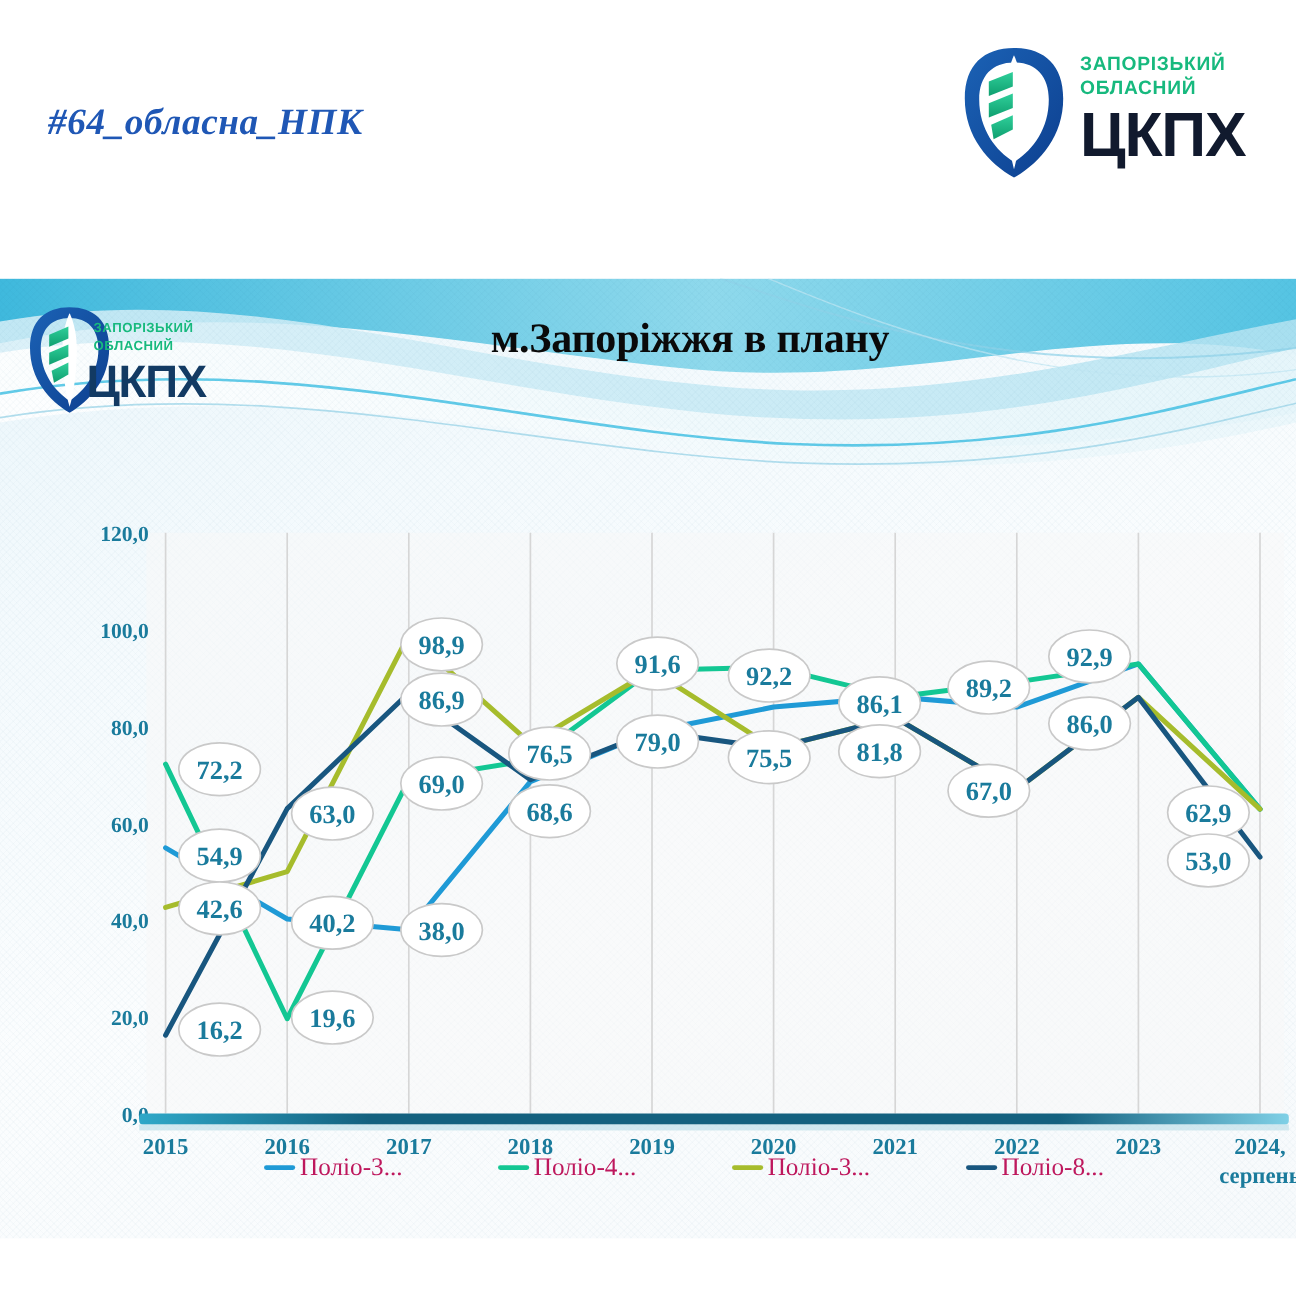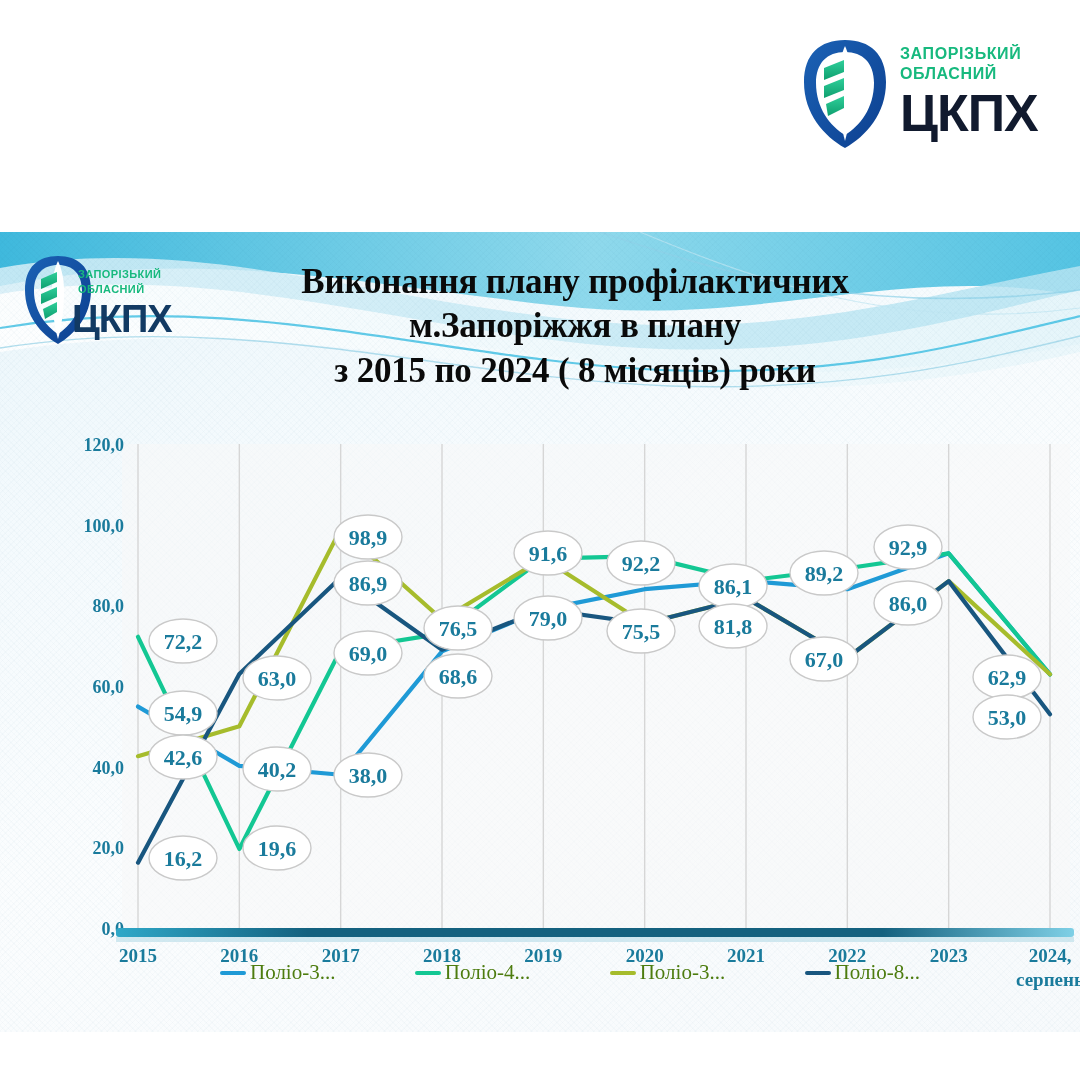--- a/index.html
+++ b/index.html
@@ -87,28 +87,29 @@
   .plot-svg { position: absolute; left: 0; top: 0; }
 
   .legend {
     position: absolute; left: 220px; top: 728px; width: 700px;
     display: flex; justify-content: space-between; align-items: center;
   }
   .legend-item { display: flex; align-items: center; gap: 4px; }
   .legend-swatch { display: block; width: 26px; height: 4px; border-radius: 2px; }
   .legend-label {
     font-family: "Liberation Serif", serif;
-    font-size: 21px; font-weight: normal; color: #4d7c0f;
+    font-size: 21px; font-weight: normal; color: #be185d;
   }
 </style>
 </head>
 <body>
 
 <div class="top-banner">
 
+  <div class="hashtag">#64_обласна_НПК</div>
 
   <div class="logo-top">
     <svg class="logo-shield" viewBox="0 0 90 112">
       <defs>
         <linearGradient id="gshield" x1="0" y1="0" x2="1" y2="1">
           <stop offset="0%" stop-color="#1b62b5"></stop>
           <stop offset="100%" stop-color="#0d3f8f"></stop>
         </linearGradient>
         <linearGradient id="gleaf" x1="0" y1="0" x2="0" y2="1">
           <stop offset="0%" stop-color="#2fcf9a"></stop>
@@ -166,23 +167,21 @@
       <path d="M19 25 L35 18 L35 28 L19 35 Z" fill="url(#gleaf)"></path>
       <path d="M19 40 L35 33 L35 43 L19 50 Z" fill="url(#gleaf)"></path>
       <path d="M21 55 L35 48 L35 58 L23 65 Z" fill="url(#gleaf)"></path>
     </svg>
     <div class="ls-line1">ЗАПОРІЗЬКИЙ</div>
     <div class="ls-line2">ОБЛАСНИЙ</div>
     <div class="ls-big">ЦКПХ</div>
   </div>
 
   <div class="chart-title">
-    <div>Виконання плану профілактичних</div>
     <div>м.Запоріжжя в плану</div>
-    <div>з 2015 по 2024 ( 8 місяців) роки</div>
   </div>
 </div>
 
 <div class="plot-area" style="top:232px;">
   <svg class="plot-svg" id="chart-svg" width="1080" height="800">
       <rect x="122" y="212" width="948" height="484" fill="#f7f7f7" opacity="0.55"></rect>
       <line x1="138" y1="212" x2="138" y2="696" stroke="#d6d6d6" stroke-width="1.4"></line>
       <line x1="239.33333333333331" y1="212" x2="239.33333333333331" y2="696" stroke="#d6d6d6" stroke-width="1.4"></line>
       <line x1="340.66666666666663" y1="212" x2="340.66666666666663" y2="696" stroke="#d6d6d6" stroke-width="1.4"></line>
       <line x1="442" y1="212" x2="442" y2="696" stroke="#d6d6d6" stroke-width="1.4"></line>

